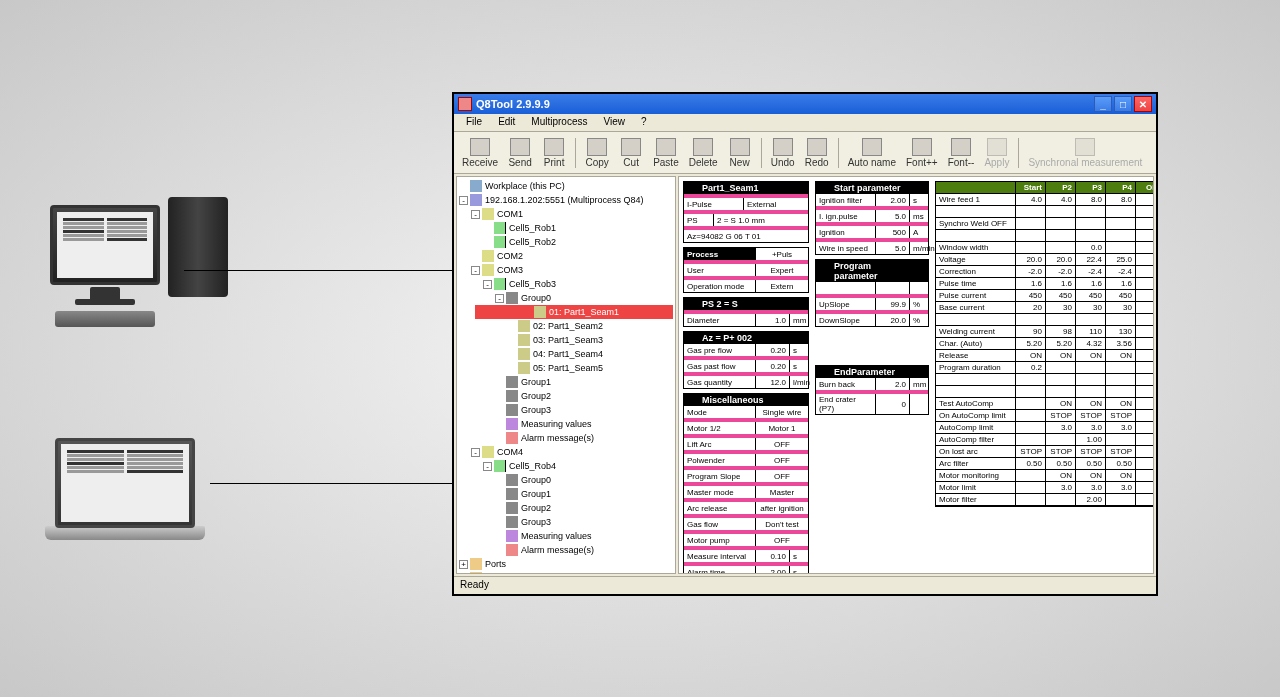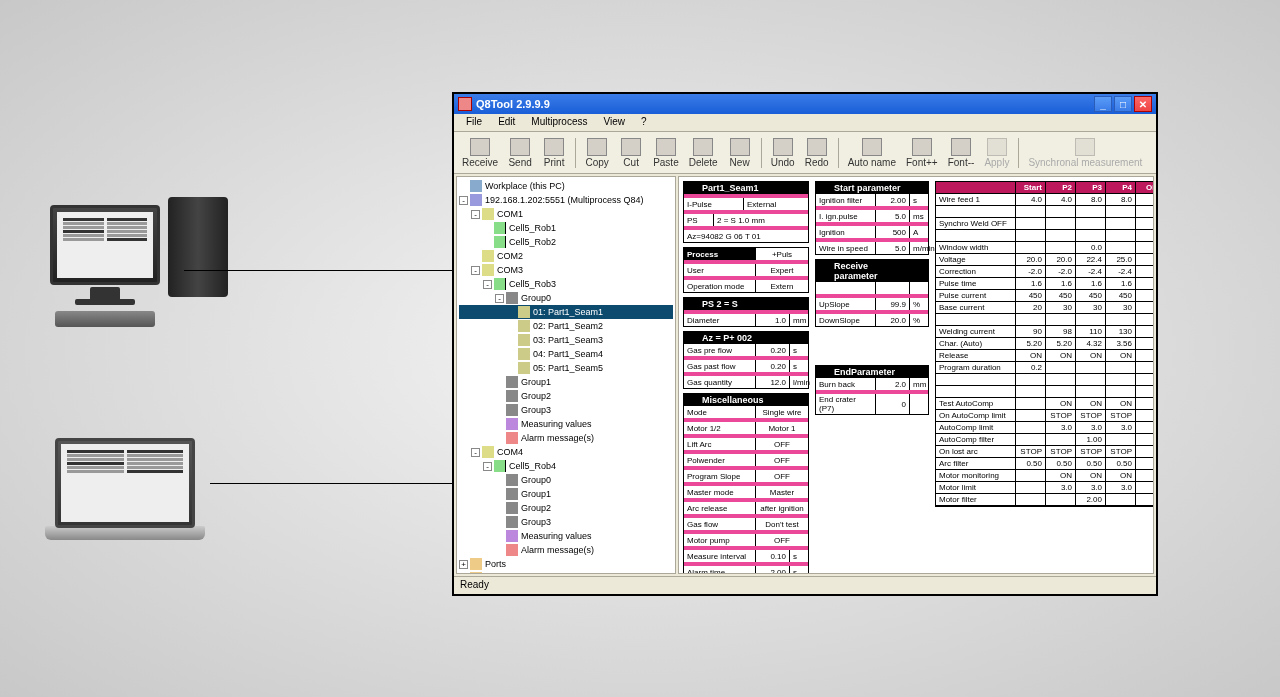--- a/index.html
+++ b/index.html
@@ -52,41 +52,41 @@
 .tree-icon { width: 12px; height: 12px; margin-right: 3px; display: inline-block; }
 .tree-icon.pc { background: #8ac; }
 .tree-icon.net { background: #99d; }
 .tree-icon.com { background: #dd8; }
 .tree-icon.cell { background: #8d8; }
 .tree-icon.group { background: #888; }
 .tree-icon.seam { background: #cc8; }
 .tree-icon.meas { background: #b8d; }
 .tree-icon.alarm { background: #e88; }
 .tree-icon.folder { background: #ec8; }
-.tree-node.selected { background: #0c4a6e; color: #fff; }
+.tree-node.selected { background: #ef4444; color: #fff; margin-left: 16px; }
 .tree-label { font-size: 9px; text-align: center; }
 
 .data-panel { flex: 1; background: #fff; border: 1px solid #aca899; margin: 2px 2px 2px 0; padding: 4px; overflow: auto; display: flex; gap: 6px; }
 .col { display: flex; flex-direction: column; gap: 4px; }
 
 .block { border: 1px solid #000; }
 .block-hdr { background: #000; color: #fff; padding: 1px 18px; font-size: 9px; font-weight: bold; }
 .block-row { display: flex; border-top: 4px solid #ec4899; }
 .block-row:first-child { border-top: none; }
 .cell { padding: 1px 3px; font-size: 8px; border-right: 1px solid #000; min-height: 12px; display: flex; align-items: center; }
 .cell:last-child { border-right: none; }
 .cell.label { width: 72px; }
 .cell.val { width: 34px; justify-content: flex-end; }
 .cell.unit { width: 18px; }
 
 .matrix { border: 1px solid #000; }
 .m-row { display: flex; }
 .m-cell { padding: 1px 3px; font-size: 8px; border: 1px solid #000; border-left: none; border-top: none; min-height: 12px; display: flex; align-items: center; }
 .m-cell:first-child { border-left: none; }
-.m-cell.hdr-cell { background: #be185d; color: #fff; font-weight: bold; }
+.m-cell.hdr-cell { background: #4d7c0f; color: #fff; font-weight: bold; }
 .m-cell.lbl { width: 80px; text-align: right; }
 .m-cell.num { width: 30px; justify-content: flex-end; }
 
 .statusbar { height: 18px; background: #ece9d8; border-top: 1px solid #aca899; padding: 2px 6px; font-size: 10px; }
 
 
 .mini-table { position: absolute; inset: 6px; display: flex; gap: 3px; }
 .mini-col { flex: 1; display: flex; flex-direction: column; gap: 1px; }
 .mini-row { height: 3px; background: #999; }
 .mini-row.dark { background: #333; }
@@ -591,21 +591,21 @@
                 <div class="cell unit">A</div>
               </div>
               <div class="block-row">
                 <div class="cell" style="width:60px">Wire in speed</div>
                 <div class="cell val">5.0</div>
                 <div class="cell unit">m/min</div>
               </div>
             </div>
         </div>
         <div class="block">
-          <div class="block-hdr">Receive parameter</div>
+          <div class="block-hdr">Program parameter</div>
           <div id="prog-rows">
               <div class="block-row">
                 <div class="cell" style="width:60px"></div>
                 <div class="cell val"></div>
                 <div class="cell unit"></div>
               </div>
               <div class="block-row">
                 <div class="cell" style="width:60px">UpSlope</div>
                 <div class="cell val">99.9</div>
                 <div class="cell unit">%</div>

